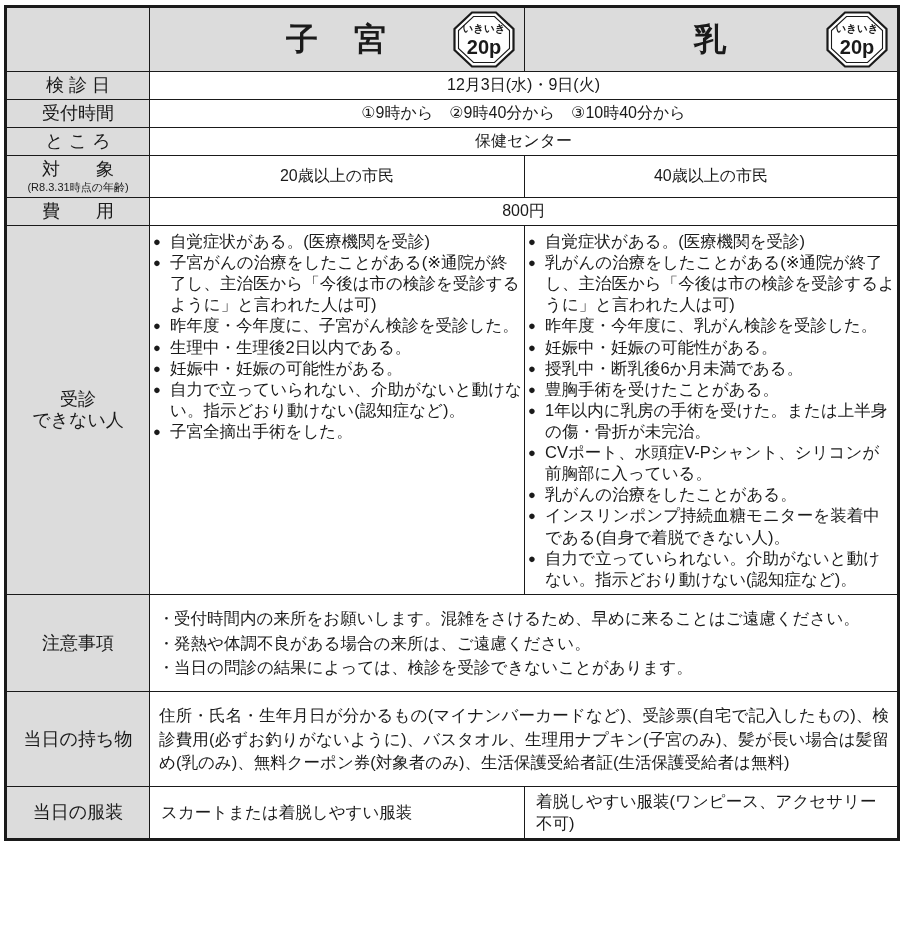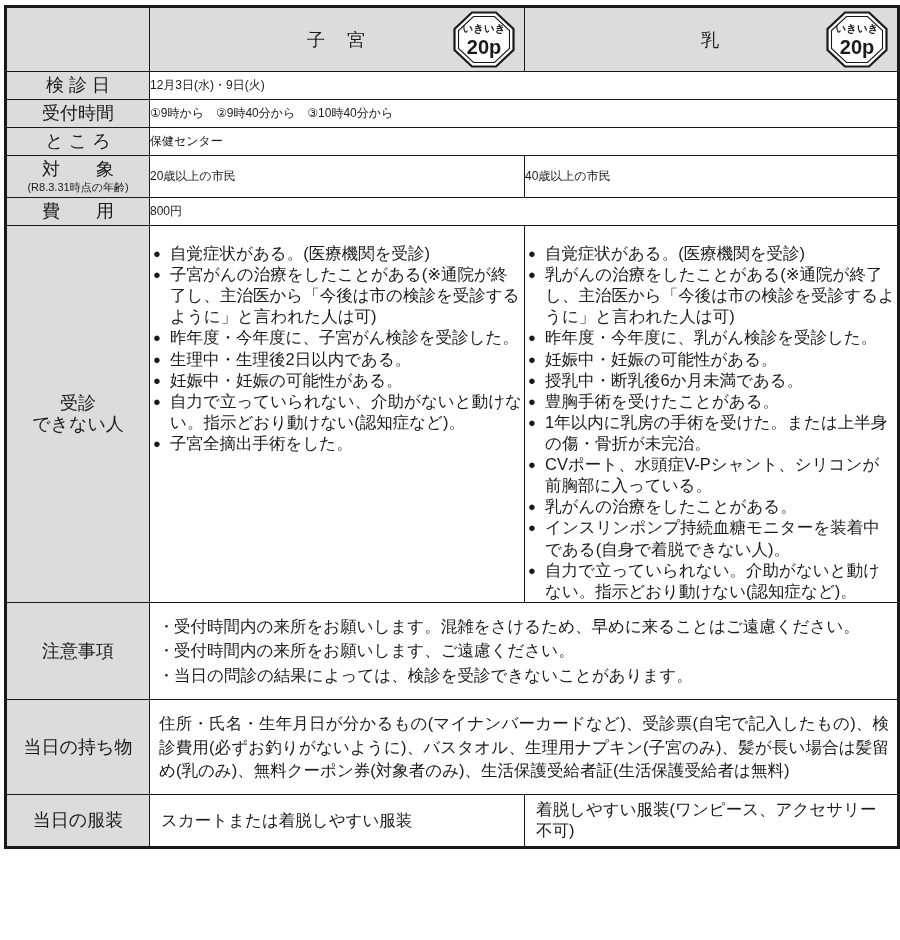--- a/index.html
+++ b/index.html
@@ -26,37 +26,37 @@
     font-weight:500;
     vertical-align:middle;
     line-height:1.15;
   }
   td.lbl .sub { font-size:11px; font-weight:400; display:block; margin-top:1px; }
 
   
   td.hdr { position:relative; vertical-align:middle; height:62px; }
   .hdr-title {
     text-align:center;
-    font-size:18px;
-    font-weight:normal;
+    font-size:32px;
+    font-weight:bold;
     letter-spacing:2px;
   }
   .badge { position:absolute; top:3px; right:9px; width:62px; height:57px; }
 
   
   td.val {
-    text-align:left;
+    text-align:center;
     vertical-align:middle;
-    font-size:12px;
+    font-size:16px;
   }
 
   
   td.bullets { vertical-align:top; }
   ul.blt {
-    margin:17px 2px 0 3px; padding:0;
+    margin:5px 2px 0 3px; padding:0;
     list-style:none;
     font-size:16.5px;
     line-height:1.28;
   }
   ul.blt li { padding-left:17px; }
   ul.blt li::before {
     content:"●";
     display:inline-block;
     width:17px;
     margin-left:-17px;
@@ -191,21 +191,21 @@
         </ul>
       </td>
     </tr>
 
 
     <tr style="height:97px">
       <td class="lbl gray">注意事項</td>
       <td class="vmid" colspan="2">
         <ul class="dots">
           <li>受付時間内の来所をお願いします。混雑をさけるため、早めに来ることはご遠慮ください。</li>
-          <li>受付時間内の来所をお願いします、ご遠慮ください。</li>
+          <li>発熱や体調不良がある場合の来所は、ご遠慮ください。</li>
           <li>当日の問診の結果によっては、検診を受診できないことがあります。</li>
         </ul>
       </td>
     </tr>
 
     <tr style="height:95px">
       <td class="lbl gray">当日の持ち物</td>
       <td class="vmid" colspan="2">
         <div class="para">住所・氏名・生年月日が分かるもの(マイナンバーカードなど)、受診票(自宅で記入したもの)、検診費用(必ずお釣りがないように)、バスタオル、生理用ナプキン(子宮のみ)、髪が長い場合は髪留め(乳のみ)、無料クーポン券(対象者のみ)、生活保護受給者証(生活保護受給者は無料)</div>
       </td>

